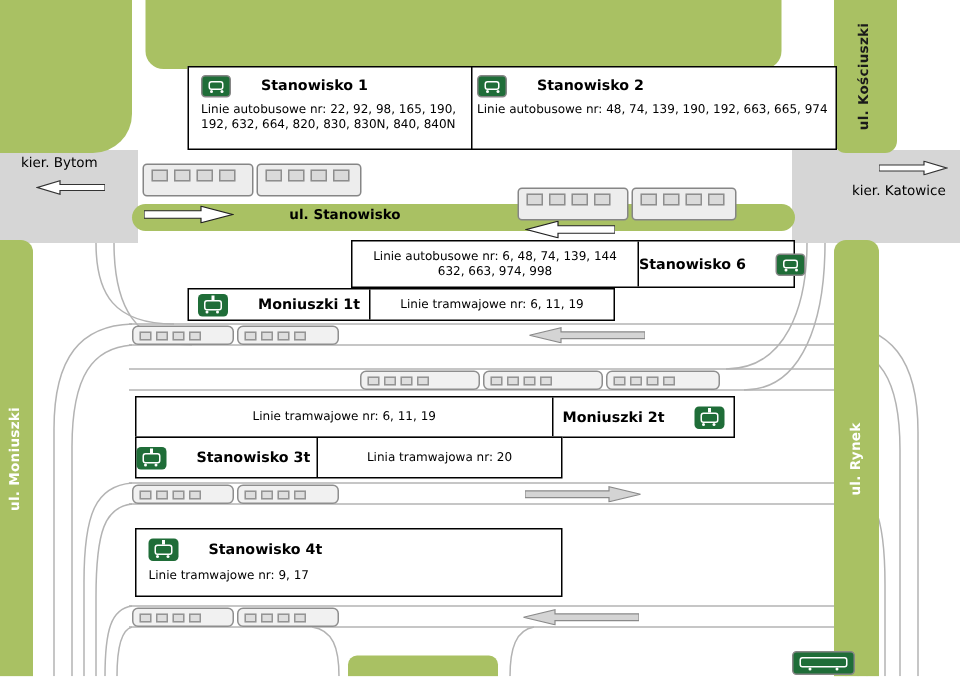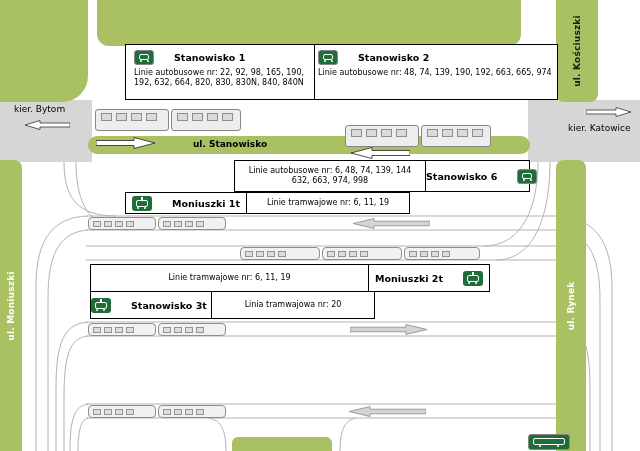--- a/index.html
+++ b/index.html
@@ -268,16 +268,25 @@
   <div class="stand s3t">
     <div class="stand-head s3t-head">
       <span class="sicon tram">
           <i></i>
         </span>
       <span class="stand-title">Stanowisko 3t</span>
     </div>
     <div class="stand-lines s3t-lines">Linia tramwajowa nr: 20</div>
   </div>
 
+  <div class="stand s4t">
+    <div class="stand-head">
+      <span class="sicon tram">
+          <i></i>
+        </span>
+      <span class="stand-title">Stanowisko 4t</span>
+    </div>
+    <div class="stand-lines">Linie tramwajowe nr: 9, 17</div>
+  </div>
 
   <span class="sicon bus wide" style="left:528px;top:434px"></span>
 
 </div>
 
 </body></html>

